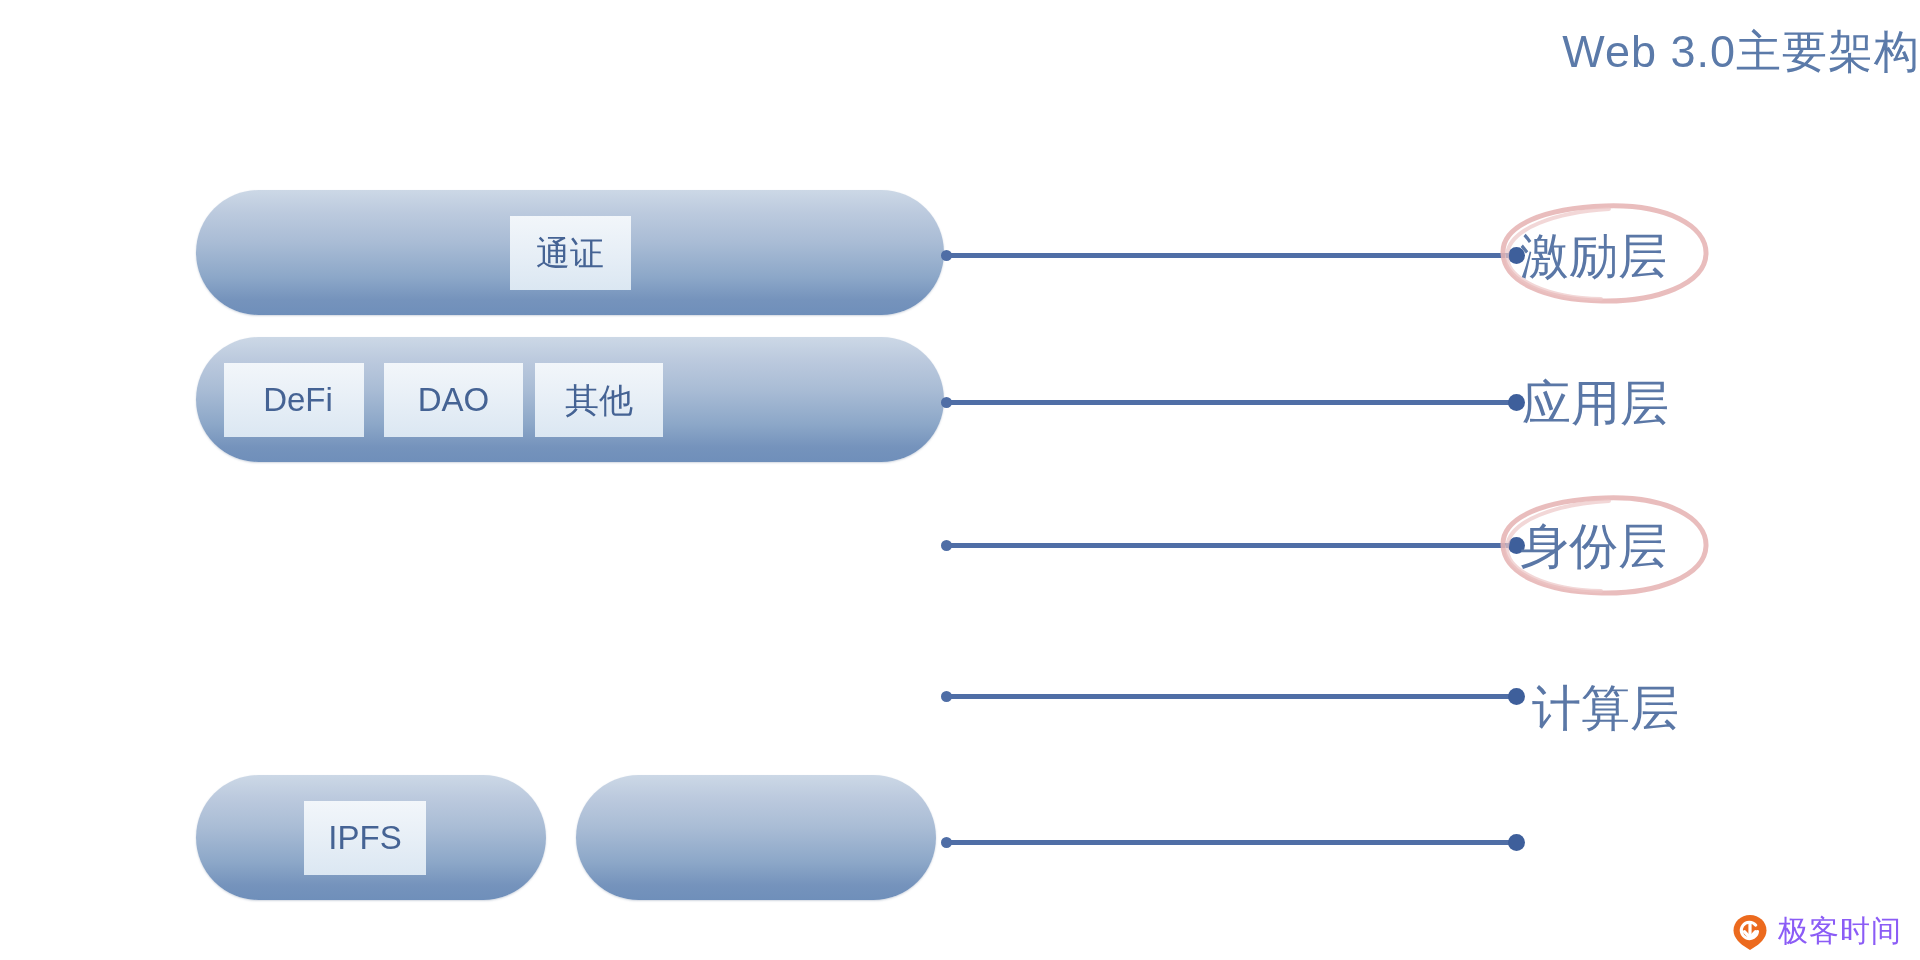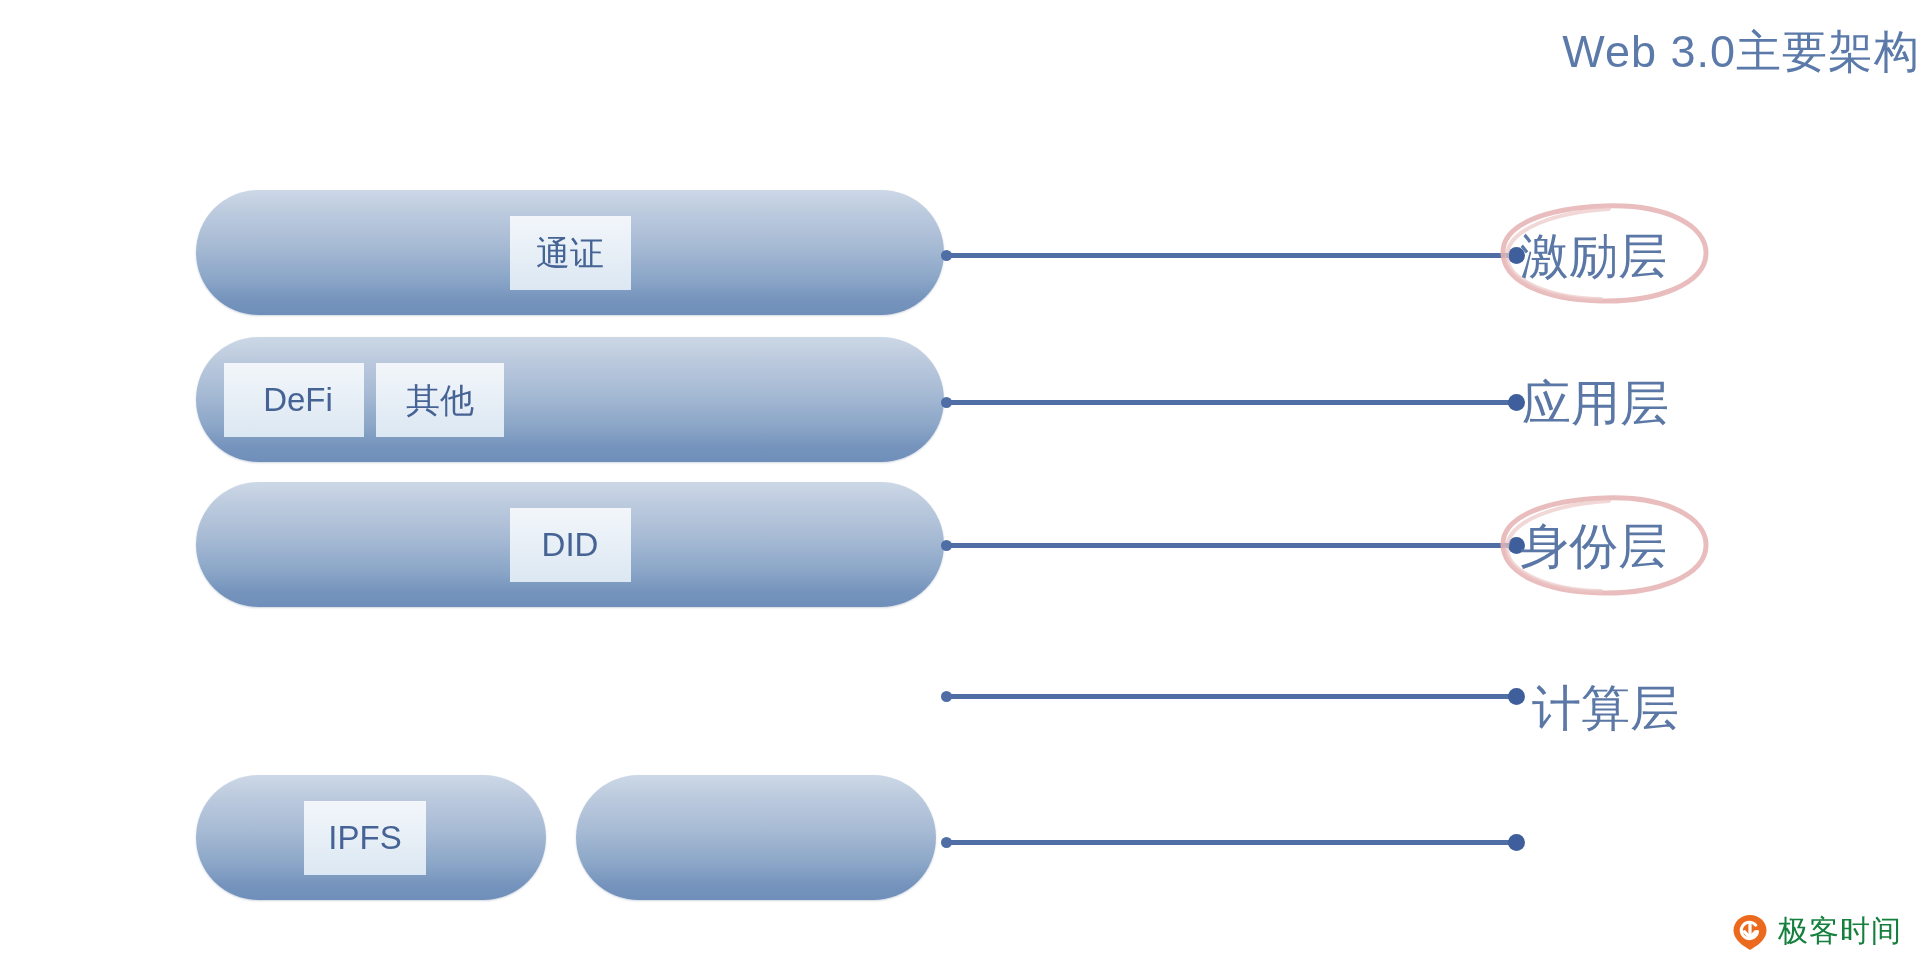--- a/index.html
+++ b/index.html
@@ -122,21 +122,21 @@
     display:flex;
     align-items:center;
     gap:9px;
   }
   #watermark .logo-mark {
     width:38px;height:38px;
     position:relative;
   }
   #watermark .wm-text {
     font-size:30px;
-    color:#15803d;
+    color:#8b5cf6;
     letter-spacing:1px;
     white-space:pre;
   }
 </style>
 </head>
 <body>
 
 <div id="slide-title">Web 3.0主要架构</div>
 
 <div id="diagram">
@@ -152,34 +152,28 @@
   <div class="layer-label" style="left:1520px; top:232px;">激励层</div>
   <svg class="circle-mark" width="216" height="108" viewBox="0 0 216 108" style="left:1497px; top:200px;">
     <path d="M108 6 C 170 4, 210 26, 209 54 C 208 84, 160 102, 105 101 C 48 100, 7 82, 6 53 C 5 25, 48 8, 108 6 Z" fill="none" stroke="#e6b4b4" stroke-width="5" stroke-linecap="round" opacity="0.88"></path>
     <path d="M112 9 C 60 12, 12 28, 10 55 C 9 80, 52 98, 104 99" fill="none" stroke="#edc6c6" stroke-width="4" stroke-linecap="round" opacity="0.7"></path>
   </svg>
 
   <div class="layer-row" style="top:337px;">
     <div class="pill full">
       <div class="chip-row-left" style="padding-left:28px;">
         <div class="chip" style="width:140px;padding-left:8px;">DeFi</div>
+        <div class="chip" style="width:139px;margin-left:20px;">DAO</div>
         <div class="chip cjk" style="width:128px;margin-left:12px;">其他</div>
       </div>
     </div>
   </div>
   <div class="connector" style="left:944px; top:400px; width:574px;"></div>
   <div class="layer-label" style="left:1522px; top:379px;">应用层</div>
 
-  <div class="layer-row" style="top:482px;">
-    <div class="pill full">
-      <div class="chip-row-center">
-        <div class="chip" style="width:121px;">DID</div>
-      </div>
-    </div>
-  </div>
   <div class="connector" style="left:944px; top:543px; width:574px;"></div>
   <div class="layer-label" style="left:1520px; top:522px;">身份层</div>
   <svg class="circle-mark" width="216" height="108" viewBox="0 0 216 108" style="left:1497px; top:492px;">
     <path d="M108 6 C 170 4, 210 26, 209 54 C 208 84, 160 102, 105 101 C 48 100, 7 82, 6 53 C 5 25, 48 8, 108 6 Z" fill="none" stroke="#e6b4b4" stroke-width="5" stroke-linecap="round" opacity="0.88"></path>
     <path d="M112 9 C 60 12, 12 28, 10 55 C 9 80, 52 98, 104 99" fill="none" stroke="#edc6c6" stroke-width="4" stroke-linecap="round" opacity="0.7"></path>
   </svg>
 
   <div class="connector" style="left:944px; top:694px; width:574px;"></div>
   <div class="layer-label" style="left:1532px; top:672px;margin-top:12px;">计算层</div>
 

